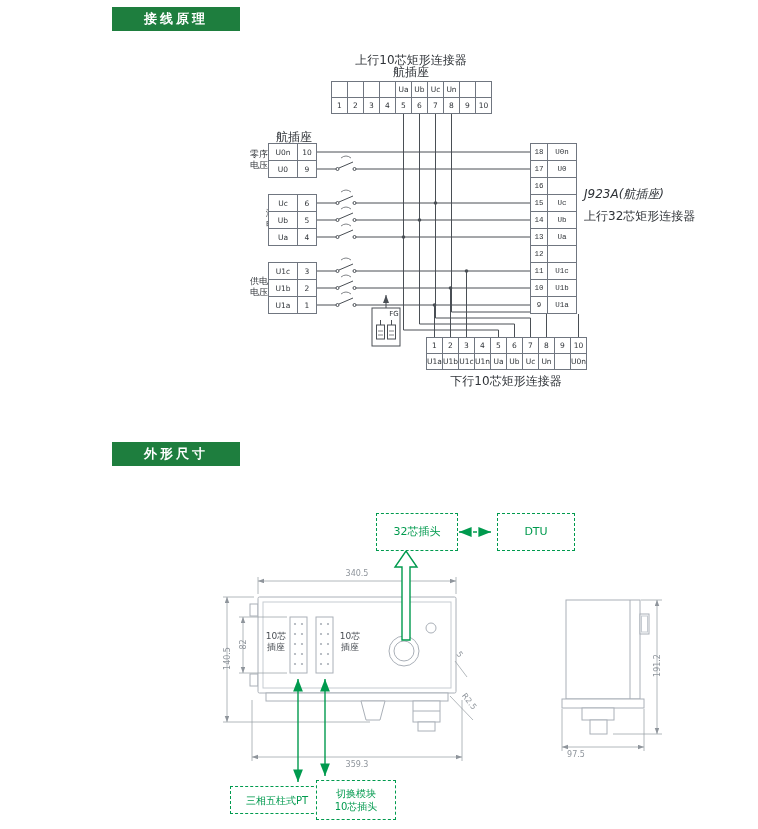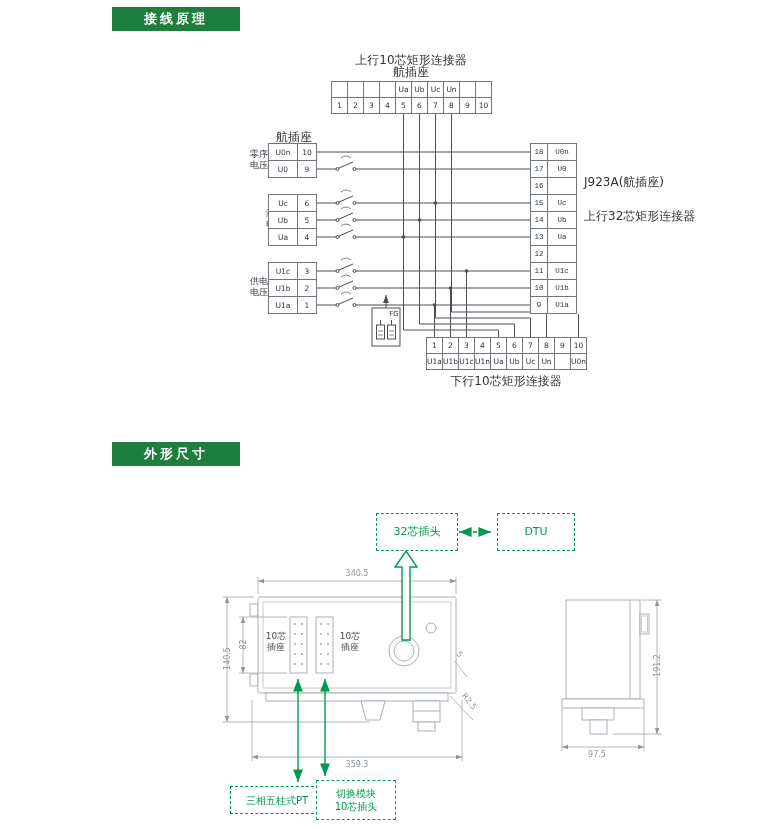--- a/index.html
+++ b/index.html
@@ -351,21 +351,21 @@
     </div>
       <div class="vrow">
       <div class="cell w18">10</div>
       <div class="cell w30">U1b</div>
     </div>
       <div class="vrow">
       <div class="cell w18">9</div>
       <div class="cell w30">U1a</div>
     </div>
     </div>
-  <div class="t" style="left:584px;top:174px;">J923A(航插座)</div>
+  <div class="t" style="left:584px;top:186px;font-style:italic;">J923A(航插座)</div>
   <div class="t" style="left:584px;top:208px;">上行32芯矩形连接器</div>
 
   <div class="t center" style="left:380px;top:310px;width:28px;font-size:7px;">FG</div>
 
   <div class="conn" style="left:426px;top:337px;">
     <div class="crow">
 
     <div class="cell">1</div>
         <div class="cell">2</div>
         <div class="cell">3</div>
@@ -407,21 +407,21 @@
   <div class="sideword" style="left:263px;top:631px;">10芯插座</div>
   <div class="sideword" style="left:337px;top:631px;">10芯插座</div>
 
   <div class="dim center" style="left:317px;top:569px;width:80px;">340.5</div>
   <div class="dim center" style="left:317px;top:760px;width:80px;">359.3</div>
   <div class="dim center rot" style="left:207px;top:654px;width:40px;">140.5</div>
   <div class="dim center rot" style="left:223px;top:640px;width:40px;">82</div>
   <div class="dim" style="left:457px;top:650px;transform:rotate(52deg);">5</div>
   <div class="dim" style="left:460px;top:697px;transform:rotate(52deg);">R2.5</div>
   <div class="dim center rot" style="left:637px;top:661px;width:40px;">191.2</div>
-  <div class="dim center" style="left:567px;top:750px;width:60px;">97.5</div>
+  <div class="dim center" style="left:546px;top:750px;width:60px;">97.5</div>
 
   <div class="gbox" style="left:230px;top:786px;width:94px;height:28px;">
     <span class="l2">三相五柱式PT</span>
   </div>
   <div class="gbox" style="left:316px;top:780px;width:80px;height:40px;">
     <span class="l2">切换模块</span>
     <span class="l2">10芯插头</span>
   </div>
 
 </div>

